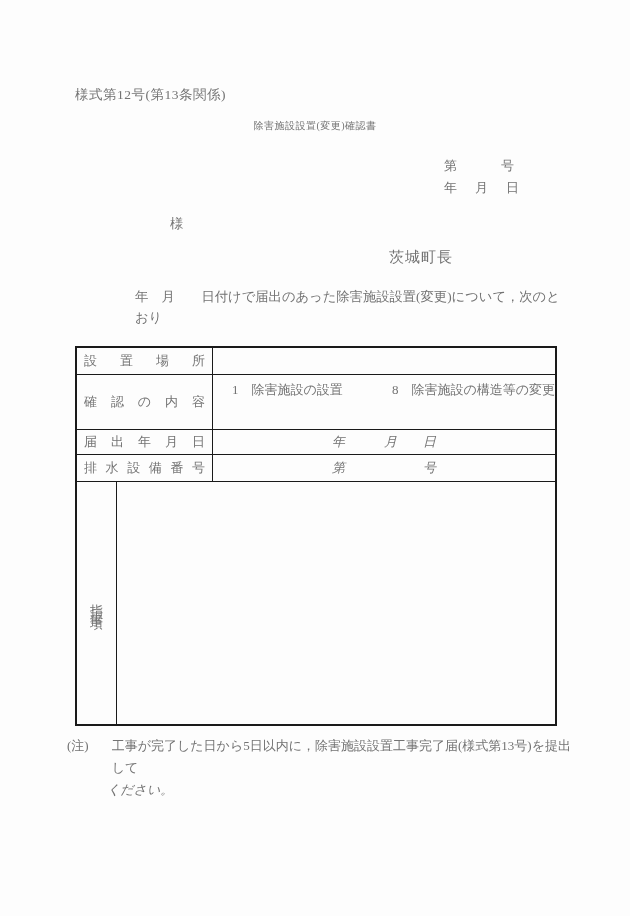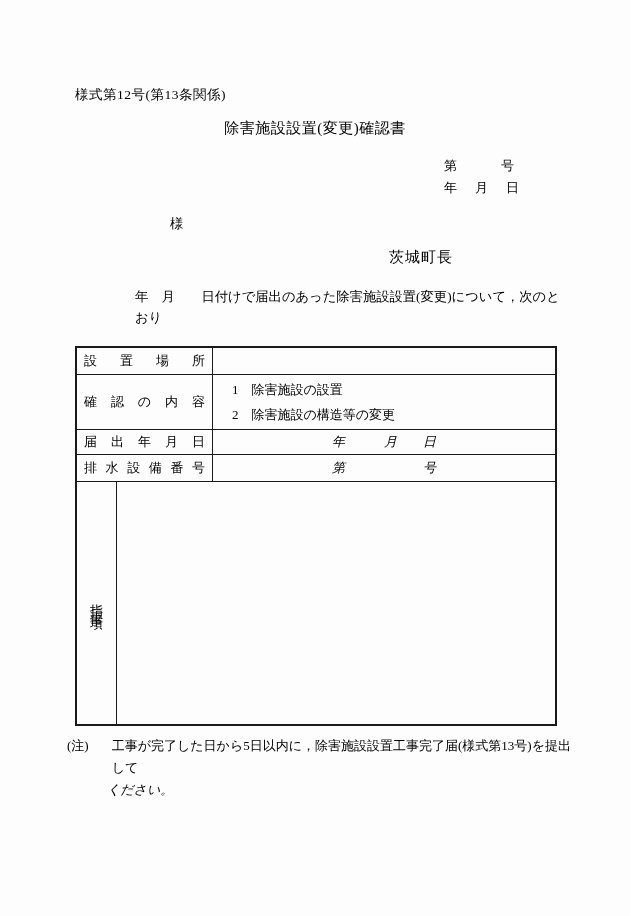--- a/index.html
+++ b/index.html
@@ -1,28 +1,28 @@
 <!DOCTYPE html>
 <html lang="ja"><head>
 <meta charset="utf-8">
 <style>
   html,body{margin:0;padding:0;background:#e8e8e8;}
   .page{
     position:relative;
     width:630px;height:916px;
     background:#fdfdfd;
     font-family:"Liberation Serif","DejaVu Serif",serif;
-    color:#000000;
+    color:#737373;
     font-size:13px;
     overflow:hidden;
     margin:0 auto;
   }
   .abs{position:absolute;}
   .form-number{left:75px;top:86px;font-size:13.5px;letter-spacing:.5px;}
-  .doc-title{left:0;top:119px;width:630px;text-align:center;font-size:15px;letter-spacing:.5px;}
+  .doc-title{left:0;top:119px;width:630px;text-align:center;font-size:10px;letter-spacing:.5px;}
   .doc-no{left:444px;top:157px;width:70px;display:flex;justify-content:space-between;}
   .issue-date{left:444px;top:179px;width:75px;display:flex;justify-content:space-between;}
   .recipient{left:170px;top:215px;font-size:13.5px;}
   .issuer{left:389px;top:248px;font-size:15px;letter-spacing:1px;}
   .body-text{left:75px;top:286px;width:497px;line-height:21px;font-size:13.3px;}
   .body-line1{padding-left:60px;}
 
   .confirm-table{
     left:75px;top:346px;width:482px;height:380px;
     border:2px solid #1a1a1a;box-sizing:border-box;
@@ -36,21 +36,21 @@
   .row-h4{height:27px;}
   .t-label{
     width:136px;box-sizing:border-box;border-right:1px solid #1a1a1a;
     display:flex;align-items:center;
   }
   .t-label-narrow{width:40px;justify-content:center;}
   .jlabel{flex:1;display:flex;justify-content:space-between;padding:0 7px;}
   .t-value{flex:1;display:flex;align-items:center;box-sizing:border-box;}
   .pad-left{padding-left:6px;}
   .v-center{justify-content:center;font-style:italic;}
-  .v-lines{flex-direction:column;align-items:flex-start;justify-content:space-between;
+  .v-lines{flex-direction:row;align-items:flex-start;justify-content:space-between;
            padding:6px 0 5px 19px;}
   .vertical-label{
     writing-mode:vertical-rl;letter-spacing:.4em;
     font-size:13px;line-height:1;
   }
   .note{left:67px;top:735px;width:512px;line-height:22px;font-size:13px;}
   .note-line1{display:flex;}
   .note-text{margin-left:23px;}
   .note-line2{padding-left:40px;font-style:italic;}
 </style>
@@ -100,21 +100,21 @@
         <div class="jlabel">
             <span>確</span>
             <span>認</span>
             <span>の</span>
             <span>内</span>
             <span>容</span>
           </div>
       </div>
       <div class="t-value v-lines">
         <div>1　除害施設の設置</div>
-        <div>2　除害施設の構造等の変更</div>
+        <div>8　除害施設の構造等の変更</div>
       </div>
     </div>
 
     <div class="t-row row-h3">
       <div class="t-label">
         <div class="jlabel">
             <span>届</span>
             <span>出</span>
             <span>年</span>
             <span>月</span>

